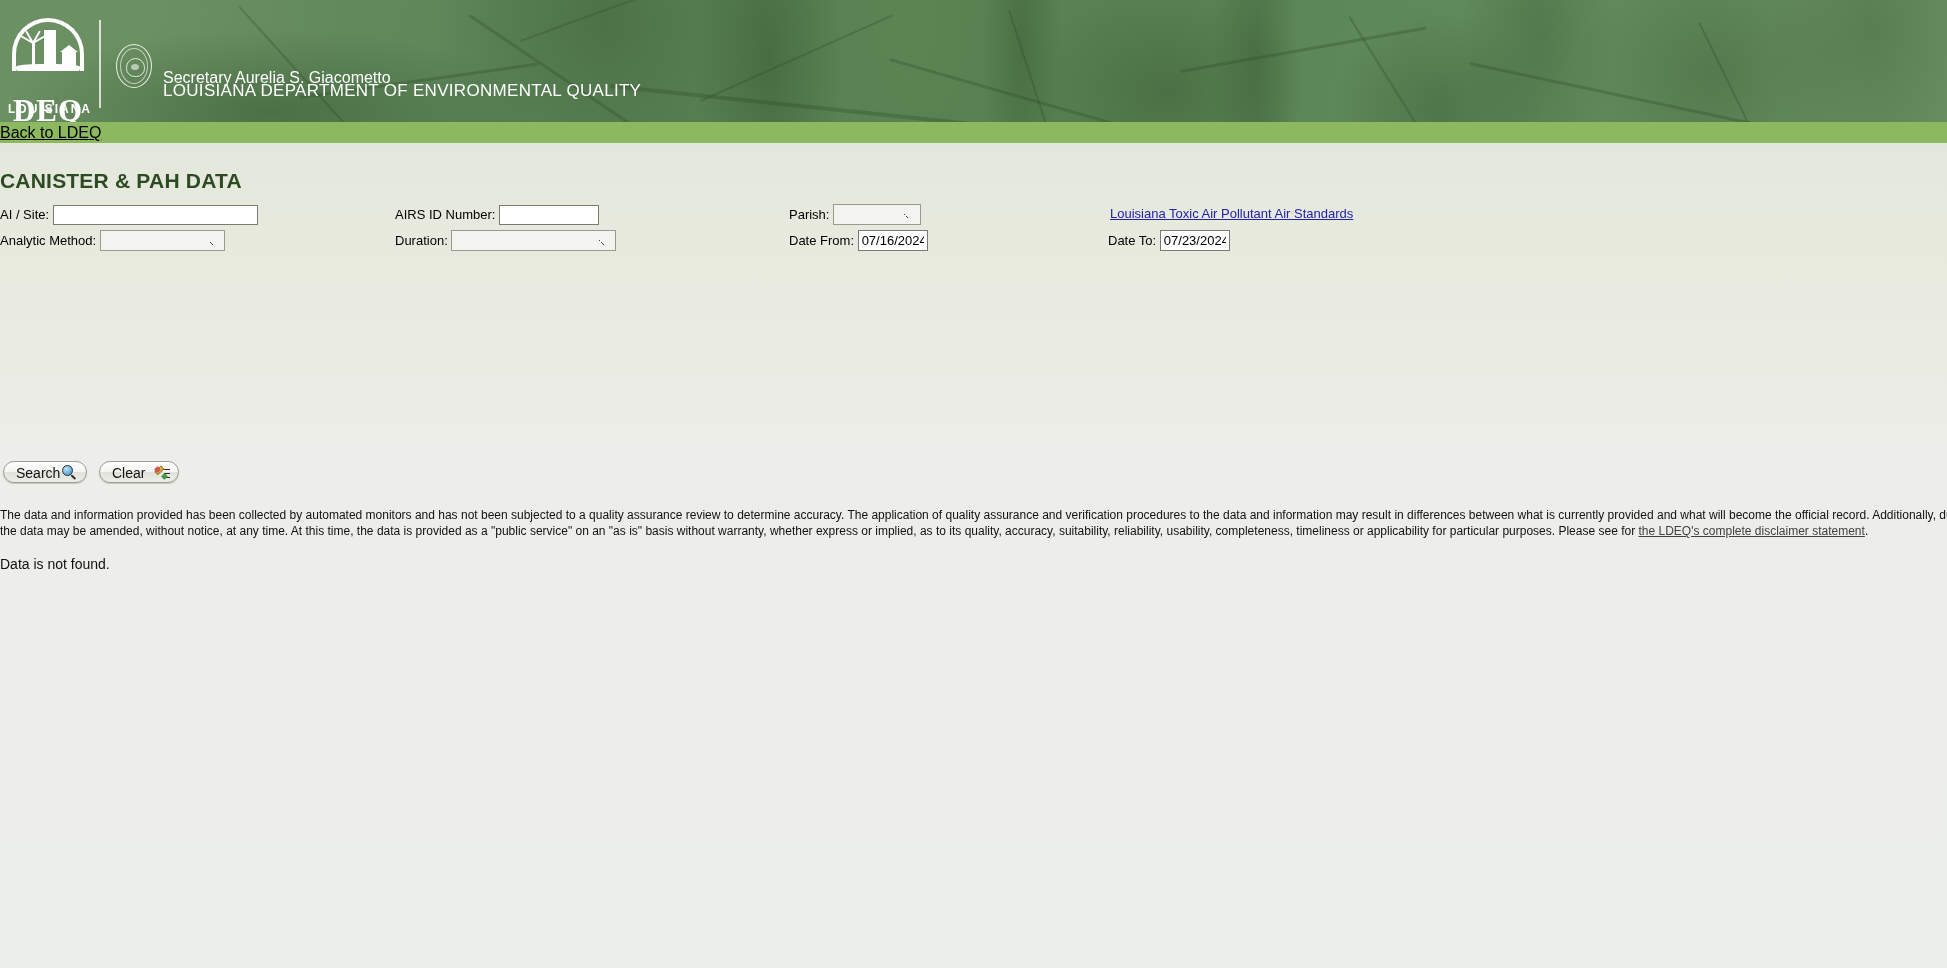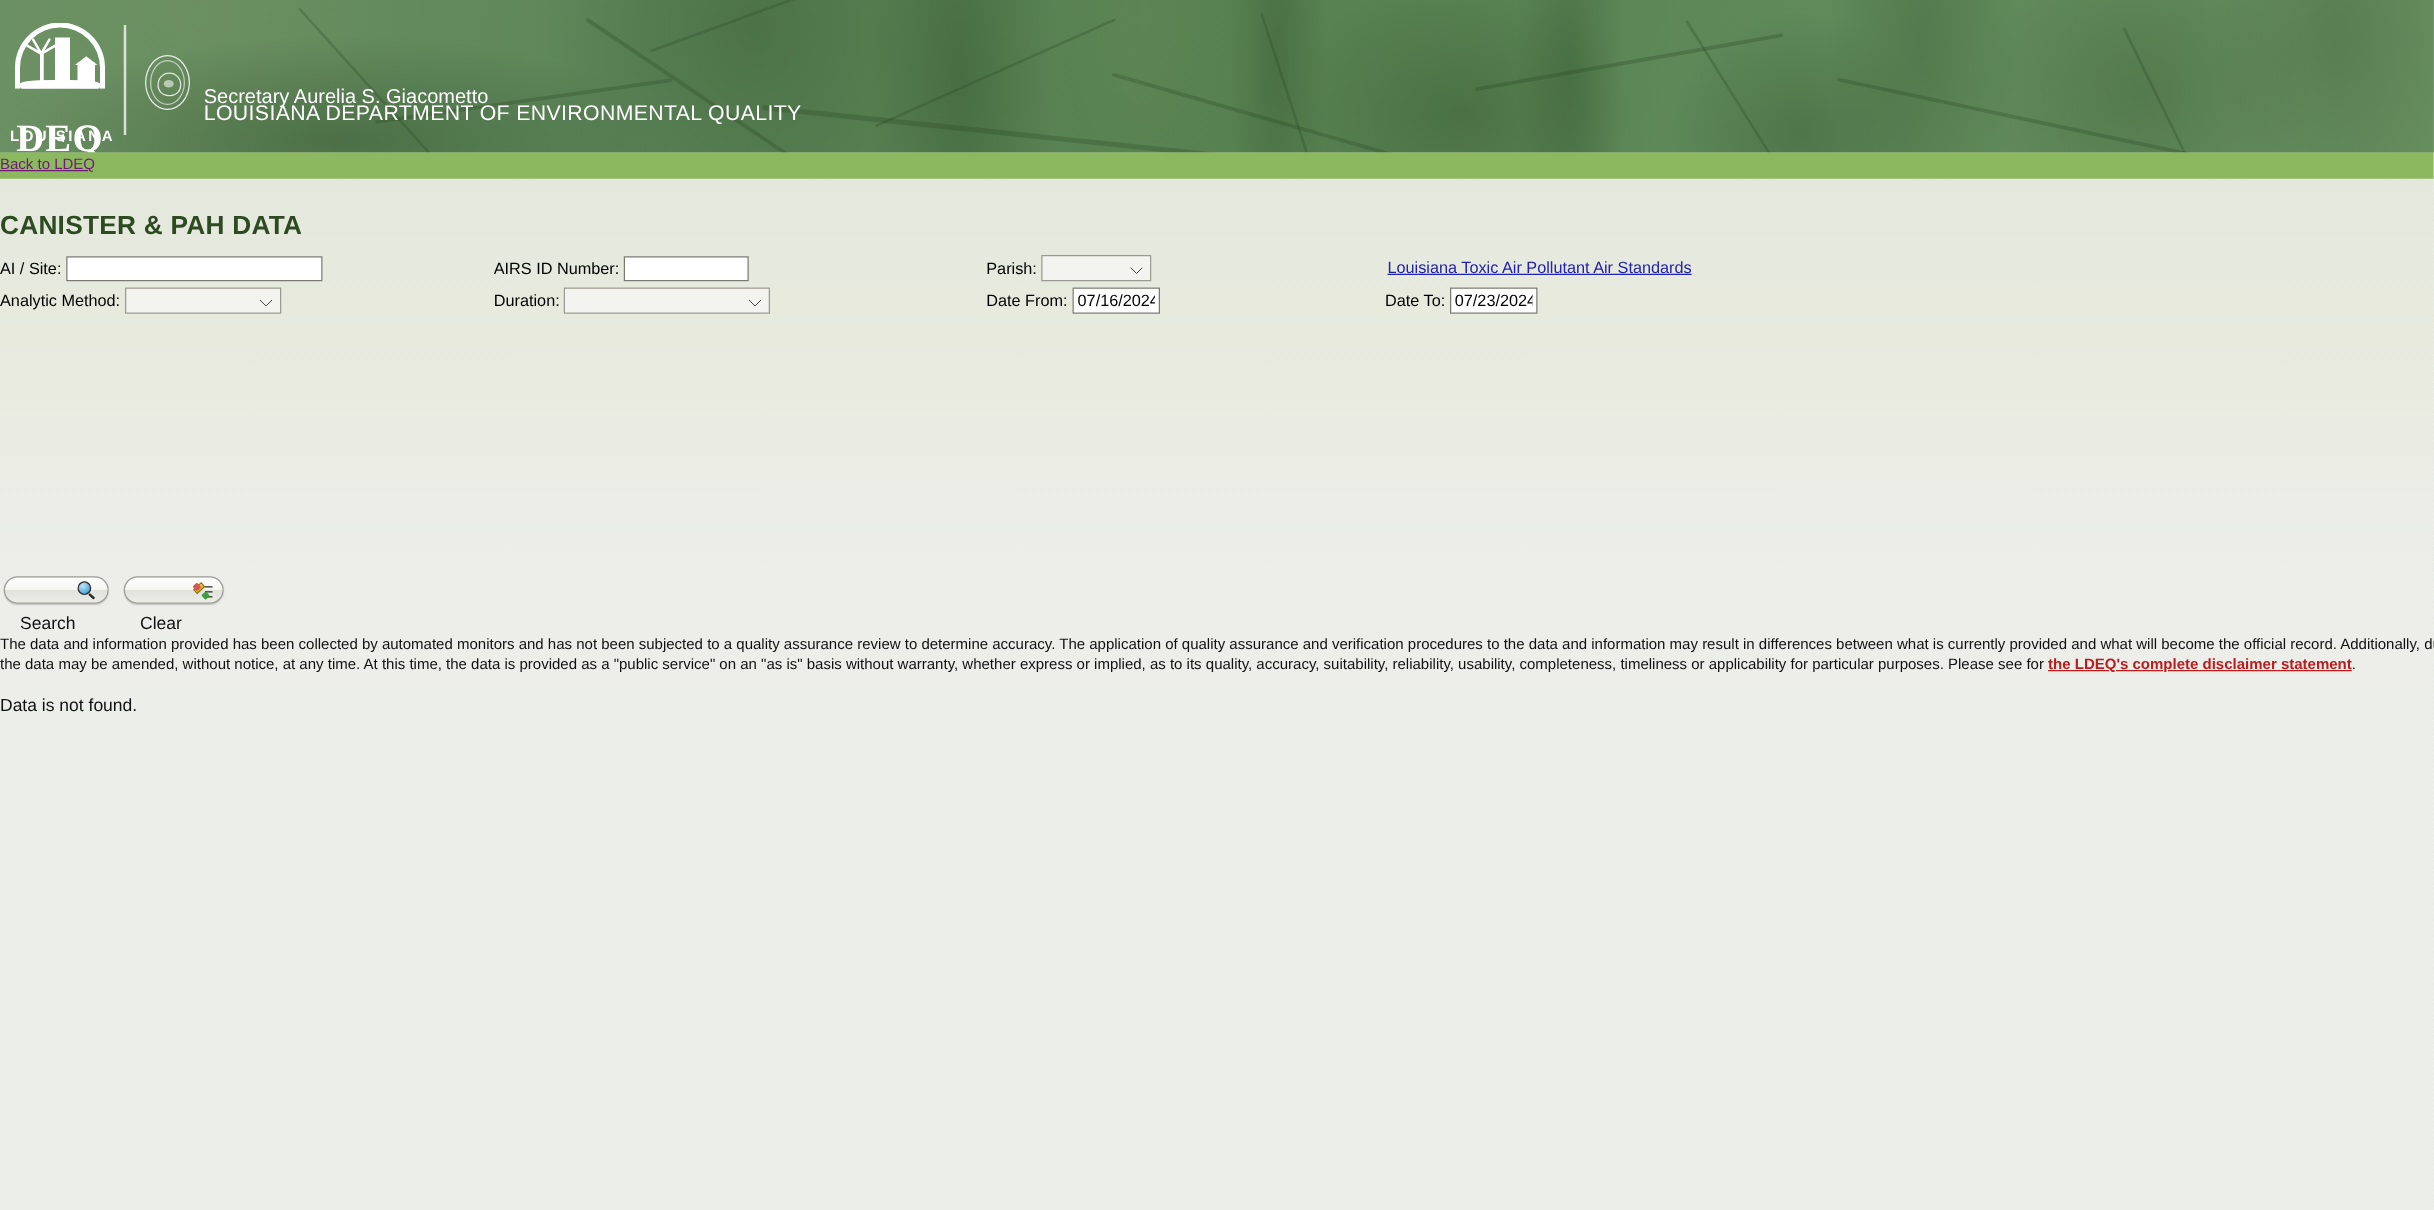--- a/index.html
+++ b/index.html
@@ -214,22 +214,22 @@
     position: absolute;
     left: 0; top: 122px;
     width: 1947px;
     height: 21px;
     background: #8cb860;
     z-index: 3;
   }
   .navbar a {
     position: absolute;
     left: 0; top: 2px;
-    color: #701a75;
-    font-size: 12px;
+    color: #000000;
+    font-size: 16px;
     text-decoration: underline;
     white-space: nowrap;
   }
 
   
   .content {
     position: absolute;
     left: 0; top: 143px;
     width: 1947px;
     z-index: 1;
@@ -328,21 +328,20 @@
     padding: 0;
     box-sizing: border-box;
   }
   .pill-btn .lbl {
     position: absolute;
     left: 12px; top: 3px;
     font-family: "Liberation Sans", sans-serif;
     font-size: 14px;
     color: #111;
     white-space: nowrap;
-    margin-top: 25px;
   }
   #search-btn { left: 3px; width: 84px; }
   #clear-btn  { left: 99px; width: 80px; }
 
   .mag-icon {
     position: absolute;
     right: 9px; top: 3px;
     width: 15px; height: 15px;
   }
   .mag-lens {
@@ -419,23 +418,22 @@
     position: absolute;
     left: 0; top: 364px;
     width: 1947px;
     font-size: 12px;
     line-height: 16px;
     color: #111;
     white-space: nowrap;
   }
   .disclaimer .line { display: block; }
   .disclaimer a {
-    color: #b91c1c;
+    color: #404040;
     text-decoration: underline;
-    font-weight: bold;
   }
   .no-data {
     position: absolute;
     left: 0; top: 413px;
     font-size: 14px;
     color: #111;
     white-space: nowrap;
   }
 </style>
 </head>

